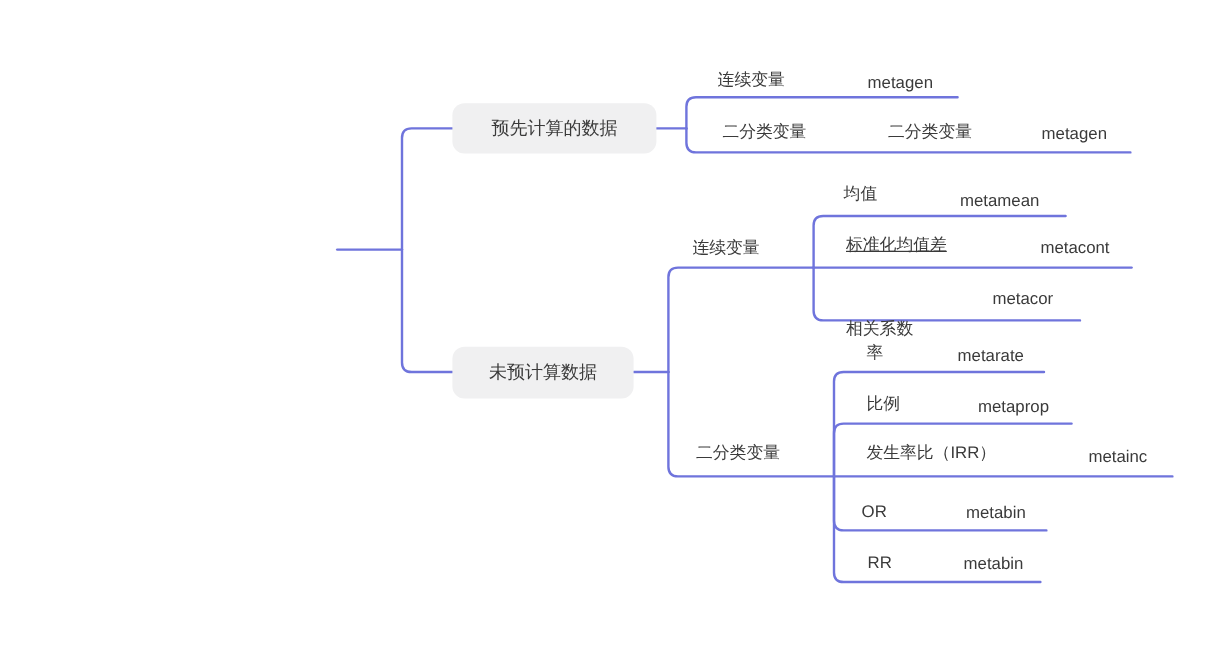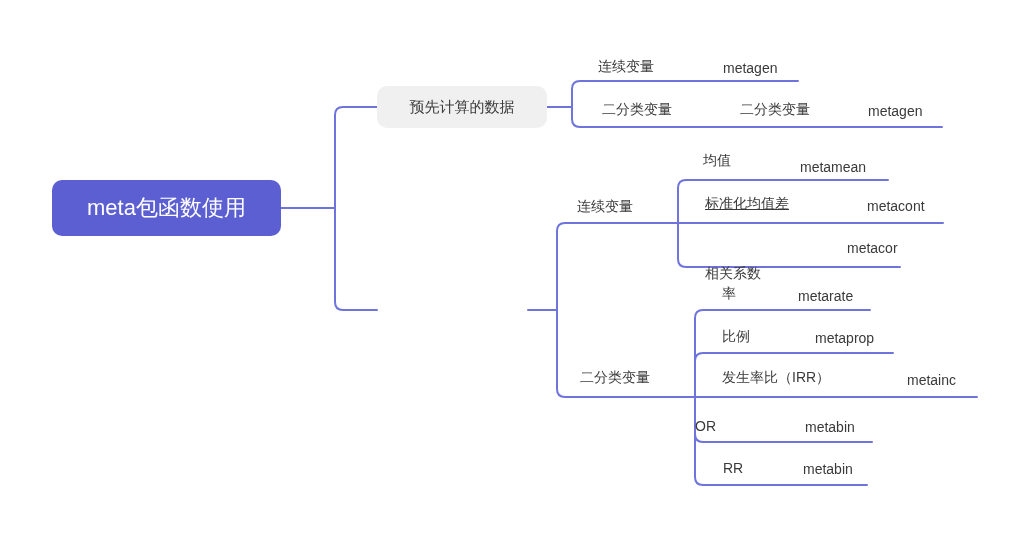--- a/index.html
+++ b/index.html
@@ -88,47 +88,47 @@
     <path d="M 678 223 H 943"></path>
     <path d="M 678 223 V 259 Q 678 267 686 267 H 900"></path>
 
     <path d="M 695 397 V 318 Q 695 310 703 310 H 870"></path>
     <path d="M 695 397 V 361 Q 695 353 703 353 H 893"></path>
     <path d="M 695 397 H 977"></path>
     <path d="M 695 397 V 434 Q 695 442 703 442 H 872"></path>
     <path d="M 695 397 V 477 Q 695 485 703 485 H 867"></path>
   </svg>
 
-  <div class="root-node">
-    <span>meta包函数使用</span>
-  </div>
 
   <div class="box-node" style="left:377px; top:86px; width:170px; height:42px;">
     <span>预先计算的数据</span>
+  </div>
+  <div class="box-node" style="left:377px; top:289px; width:151px; height:43px;">
+    <span>未预计算数据</span>
   </div>
 
   <div class="topic" style="left:598px; top:57px;">连续变量</div>
   <div class="topic" style="left:723px; top:59px;">metagen</div>
   <div class="topic" style="left:602px; top:100px;">二分类变量</div>
   <div class="topic" style="left:740px; top:100px;">二分类变量</div>
   <div class="topic" style="left:868px; top:102px;">metagen</div>
 
   <div class="topic" style="left:577px; top:197px;">连续变量</div>
-  <div class="topic" style="left:703px; top:152px;font-family:Liberation Mono, monospace;">均值</div>
+  <div class="topic" style="left:703px; top:152px;">均值</div>
   <div class="topic" style="left:800px; top:158px;">metamean</div>
   <div class="topic" style="left:705px; top:194px;text-decoration:underline;">标准化均值差</div>
   <div class="topic" style="left:867px; top:197px;">metacont</div>
   <div class="topic" style="left:705px; top:236px;margin-top:28px;">相关系数</div>
-  <div class="topic" style="left:827px; top:239px;margin-left:20px;">metacor</div>
+  <div class="topic" style="left:827px; top:239px;">metacor</div>
 
   <div class="topic" style="left:580px; top:368px;">二分类变量</div>
   <div class="topic" style="left:722px; top:284px;">率</div>
   <div class="topic" style="left:798px; top:287px;">metarate</div>
   <div class="topic" style="left:722px; top:327px;">比例</div>
   <div class="topic" style="left:815px; top:329px;">metaprop</div>
   <div class="topic" style="left:722px; top:368px;">发生率比（IRR）</div>
   <div class="topic" style="left:907px; top:371px;">metainc</div>
-  <div class="topic" style="left:695px; top:417px;text-align:right;">OR</div>
+  <div class="topic" style="left:718px; top:417px;text-align:right;">OR</div>
   <div class="topic" style="left:805px; top:418px;">metabin</div>
   <div class="topic" style="left:723px; top:459px;">RR</div>
   <div class="topic" style="left:803px; top:460px;">metabin</div>
 
 </div>
 
 </body></html>

